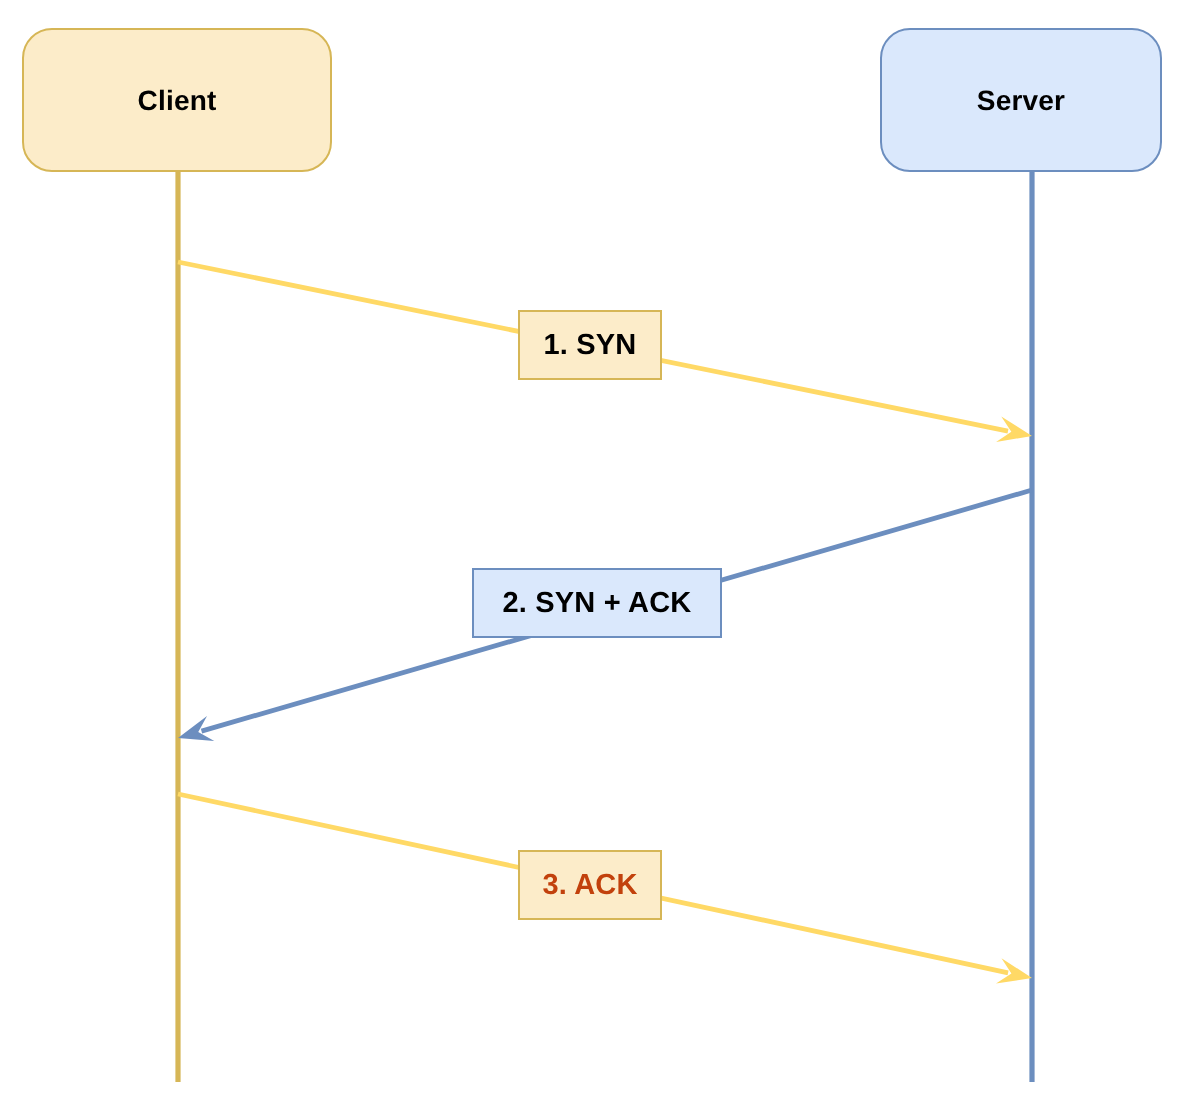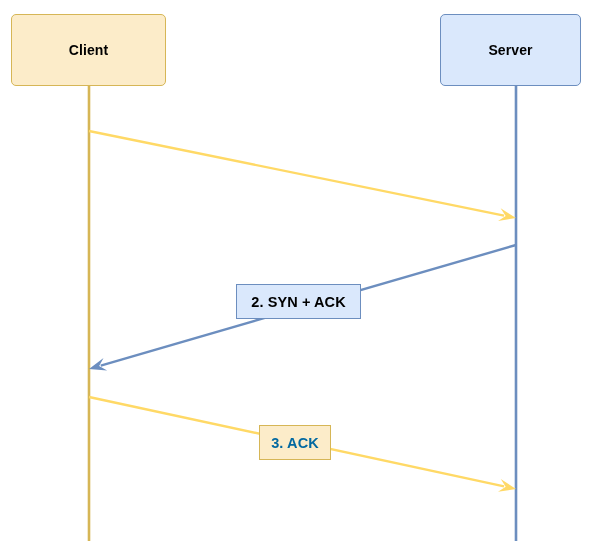--- a/index.html
+++ b/index.html
@@ -22,21 +22,21 @@
   #seq-svg {
     position: absolute;
     left: 0;
     top: 0;
     width: 600px;
     height: 552px;
   }
   .actor-box {
     position: absolute;
     box-sizing: border-box;
-    border-radius: 5px;
+    border-radius: 15px;
     display: flex;
     align-items: center;
     justify-content: center;
     font-size: 14px;
     font-weight: bold;
     color: #000000;
     letter-spacing: 0.1px;
   }
   .msg-label {
     position: absolute;
@@ -74,22 +74,25 @@
   </svg>
 
   <div class="actor-box" id="actor-box-0" style="left: 11px; top: 14px; width: 155px; height: 72px; background: rgb(252, 236, 201); border: 1.6px solid rgb(214, 182, 86); color: rgb(0, 0, 0);">
     <span>Client</span>
   </div>
 
   <div class="actor-box" id="actor-box-1" style="left: 440px; top: 14px; width: 141px; height: 72px; background: rgb(218, 232, 252); border: 1.6px solid rgb(108, 142, 191); color: rgb(0, 0, 0);">
     <span>Server</span>
   </div>
 
+  <div class="msg-label" id="msg-box-0" style="left: 259px; top: 155px; width: 72px; height: 35px; background: rgb(252, 236, 201); border-color: rgb(214, 182, 86); color: rgb(0, 0, 0);">
+    <span>1. SYN</span>
+  </div>
 
   <div class="msg-label" id="msg-box-1" style="left: 236px; top: 284px; width: 125px; height: 35px; background: rgb(218, 232, 252); border-color: rgb(108, 142, 191); color: rgb(0, 0, 0); text-align: right;">
     <span>2. SYN + ACK</span>
   </div>
 
-  <div class="msg-label" id="msg-box-2" style="left: 259px; top: 425px; width: 72px; height: 35px; background: rgb(252, 236, 201); border-color: rgb(214, 182, 86); color: #0369a1;">
+  <div class="msg-label" id="msg-box-2" style="left: 259px; top: 425px; width: 72px; height: 35px; background: rgb(252, 236, 201); border-color: rgb(214, 182, 86); color: #c2410c;">
     <span>3. ACK</span>
   </div>
 
 </div>
 
 </body></html>

